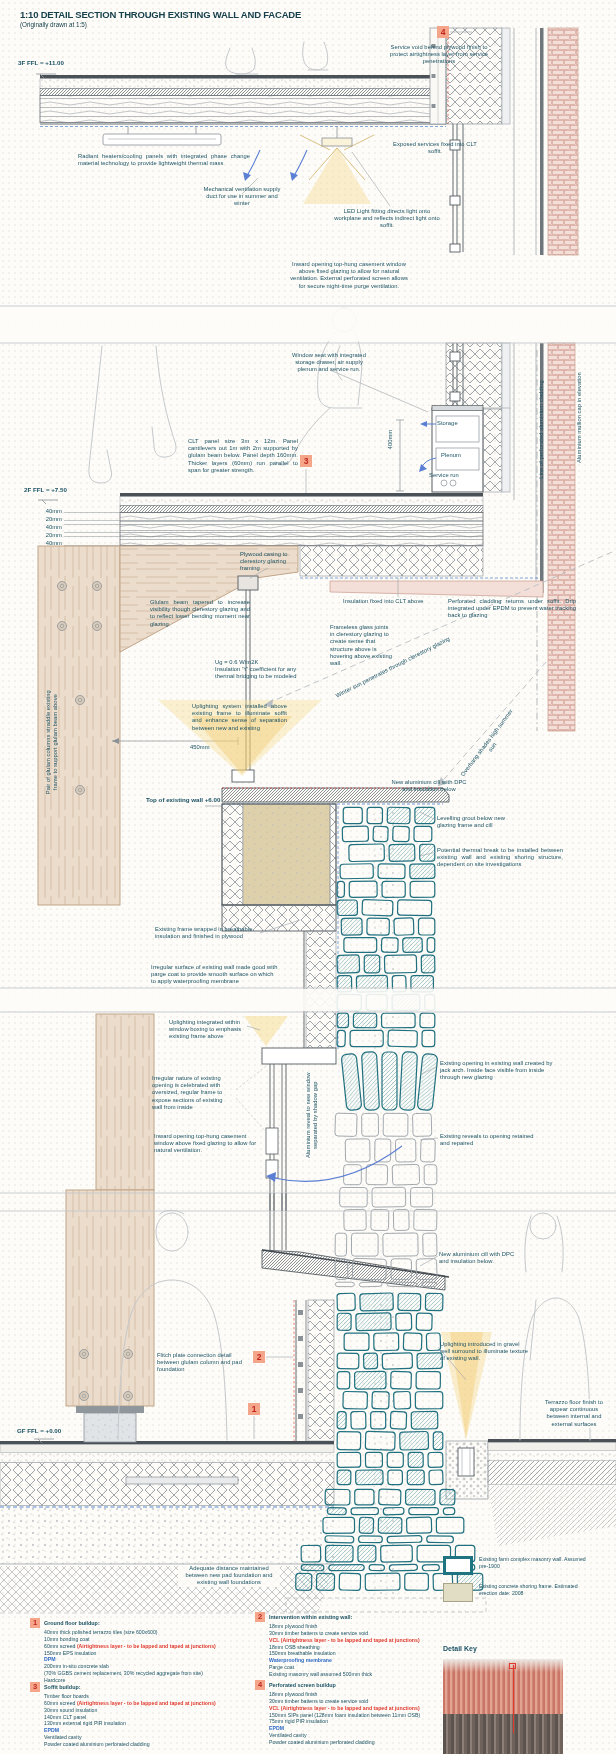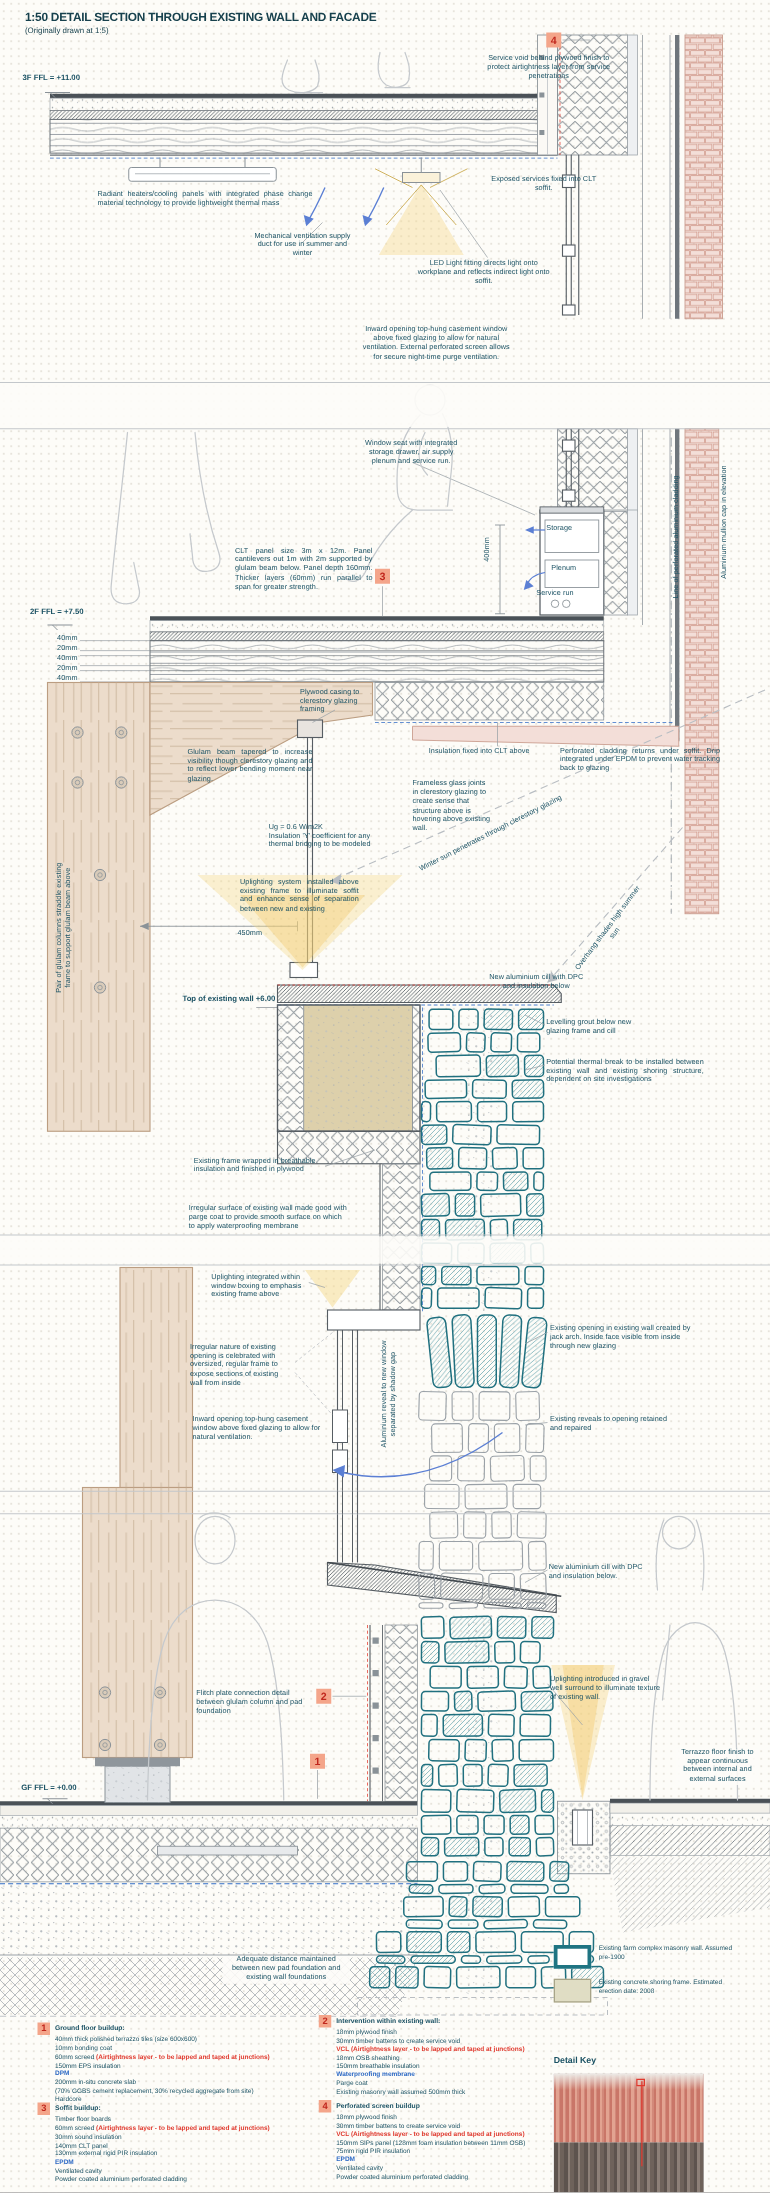--- a/index.html
+++ b/index.html
@@ -39,21 +39,21 @@
   .dk-crowd{position:absolute;left:0;bottom:0;right:0;height:42%;
     background:repeating-linear-gradient(90deg,#5d534e 0 3px,#8d8078 3px 5px,#6e625b 5px 8px);}
   .dk-line{position:absolute;left:58%;top:6%;height:72%;width:1.2px;background:#e0392e;}
   .dk-dot{position:absolute;left:55%;top:4%;width:5px;height:4px;border:1px solid #e0392e;}
 </style>
 </head>
 <body>
 
 <div class="page">
 
-  <div class="title">1:50 DETAIL SECTION THROUGH EXISTING WALL AND FACADE</div>
+  <div class="title">1:10 DETAIL SECTION THROUGH EXISTING WALL AND FACADE</div>
   <div class="subtitle">(Originally drawn at 1:5)</div>
 
   <svg id="drawing" width="616" height="1754" viewBox="0 0 616 1754">
     <defs>
       <pattern id="pSpeck" width="8" height="6" patternUnits="userSpaceOnUse">
         <circle cx="2" cy="2" r="0.6" fill="#9aa2a8"></circle>
           <circle cx="6" cy="4" r="0.5" fill="#b3bac0"></circle>
       </pattern>
       <pattern id="pWood" width="40" height="9" patternUnits="userSpaceOnUse">
         <path d="M0,4.5 q10,-3 20,0 t20,0" stroke="#a9aeb3" fill="none" stroke-width="0.7"></path>

